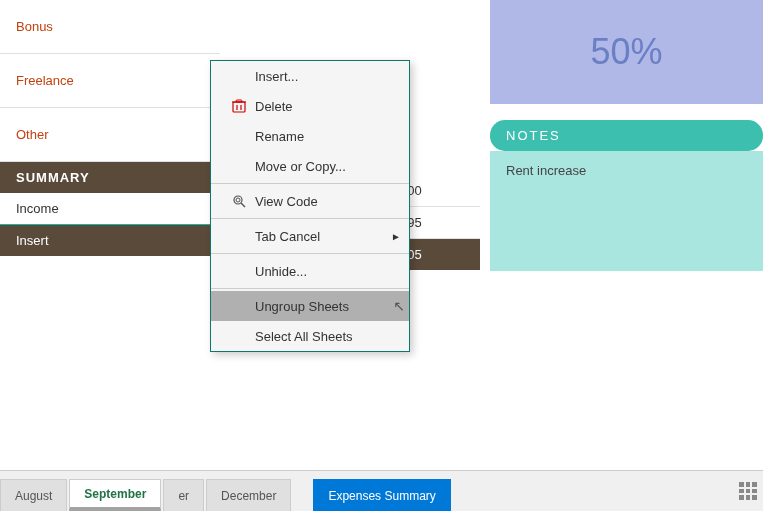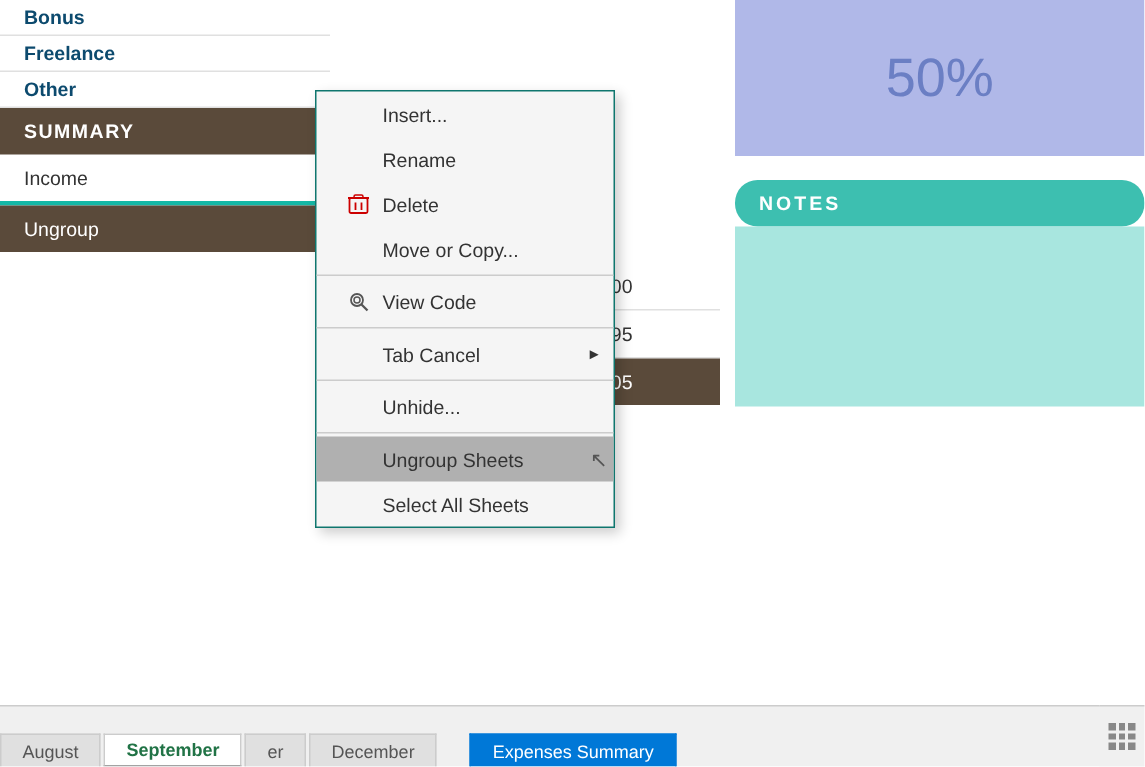--- a/index.html
+++ b/index.html
@@ -16,37 +16,36 @@
     
     .spreadsheet-bg {
       position: absolute;
       top: 0; left: 0;
       width: 763px;
       height: 470px;
       background: #fff;
     }
 
     .sheet-row {
-      padding: 4px 16px;
+      padding: 19px 16px;
       border-bottom: 1px solid #e0e0e0;
-      color: #0c4a6e;
-      font-weight: bold;
+      color: #c2410c;
     }
 
     .summary-header {
       background: #5a4a3a;
       color: #fff;
       padding: 8px 16px;
       font-weight: bold;
       letter-spacing: 1px;
     }
 
     .summary-label {
       padding: 8px 16px;
-      border-bottom: 3px solid #14b8a6;
+      border-bottom: 1px solid #14b8a6;
       color: #333;
     }
 
     .balance-row {
       background: #5a4a3a;
       color: #fff;
       padding: 8px 16px;
     }
 
     
@@ -71,21 +70,21 @@
     .notes-box {
       position: absolute;
       top: 120px; left: 490px;
       width: 273px;
     }
 
     .notes-header {
       background: #3dbfb0;
       color: #fff;
       padding: 8px 16px;
-      font-weight: bold;
+      font-weight: normal;
       letter-spacing: 2px;
       border-radius: 15px;
     }
 
     .notes-content {
       background: #a8e6df;
       padding: 12px 16px;
       color: #333;
       min-height: 120px;
     }
@@ -163,30 +162,30 @@
 
     .tab {
       padding: 6px 14px;
       border: 1px solid #ccc;
       border-bottom: none;
       background: #e0e0e0;
       color: #555;
       cursor: pointer;
       font-size: 12px;
       margin-right: 2px;
-      height: 22px;
+      height: 32px;
       display: flex;
       align-items: center;
     }
 
     .tab.active {
       background: #fff;
       color: #217346;
       font-weight: bold;
-      border-bottom: 1px solid #a3a3a3;
+      border-bottom: 4px solid #a3a3a3;
     }
 
     .tab.expenses-summary {
       background: #0078d7;
       color: #fff;
       border-color: #0078d7;
       margin-left: 20px;
     }
 
     
@@ -232,21 +231,21 @@
     <span>Other</span>
   </div>
 
   <div class="summary-header">
     <span>SUMMARY</span>
   </div>
   <div class="summary-label" style="display:flex;justify-content:space-between;">
     <span>Income</span>
   </div>
   <div class="balance-row">
-    <span>Ungroup</span>
+    <span>Insert</span>
   </div>
 </div>
 
 <div style="position:absolute;top:175px;left:400px;width:80px;">
   <div style="padding:8px 0;border-bottom:1px solid #e0e0e0;color:#333;">
     <span>000</span>
   </div>
   <div style="padding:8px 0;border-bottom:1px solid #e0e0e0;color:#333;">
     <span>995</span>
   </div>
@@ -257,50 +256,53 @@
 
 <div class="percent-box">
   <span class="percent-text">50%</span>
 </div>
 
 <div class="notes-box">
   <div class="notes-header">
     <span>NOTES</span>
   </div>
   <div class="notes-content">
+    <div class="note-item">
+      <span>Rent increase</span>
+    </div>
   </div>
 </div>
 
 <div class="context-menu">
 
   <div class="menu-item">
     <span class="menu-icon"></span>
     <span>Insert...</span>
-  </div>
-
-  <div class="menu-item">
-    <span class="menu-icon"></span>
-    <span>Rename</span>
   </div>
 
   <div class="menu-item">
     <span class="menu-icon">
       <svg width="14" height="14" viewBox="0 0 14 14" fill="none">
         <rect x="1" y="3" width="12" height="10" rx="1" stroke="#c00" stroke-width="1.2" fill="none"></rect>
         <line x1="5" y1="6" x2="5" y2="11" stroke="#c00" stroke-width="1.2"></line>
         <line x1="9" y1="6" x2="9" y2="11" stroke="#c00" stroke-width="1.2"></line>
         <line x1="0" y1="3" x2="14" y2="3" stroke="#c00" stroke-width="1.2"></line>
         <rect x="4" y="1" width="6" height="2" rx="1" stroke="#c00" stroke-width="1"></rect>
       </svg>
     </span>
     <span>Delete</span>
   </div>
 
   <div class="menu-item">
     <span class="menu-icon"></span>
+    <span>Rename</span>
+  </div>
+
+  <div class="menu-item">
+    <span class="menu-icon"></span>
     <span>Move or Copy...</span>
   </div>
   <div class="menu-separator"></div>
 
   <div class="menu-item">
     <span class="menu-icon">
       <svg width="14" height="14" viewBox="0 0 14 14" fill="none">
         <circle cx="6" cy="6" r="4" stroke="#555" stroke-width="1.2" fill="none"></circle>
         <circle cx="6" cy="6" r="2" stroke="#555" stroke-width="1" fill="none"></circle>
         <line x1="9" y1="9" x2="13" y2="13" stroke="#555" stroke-width="1.5"></line>

